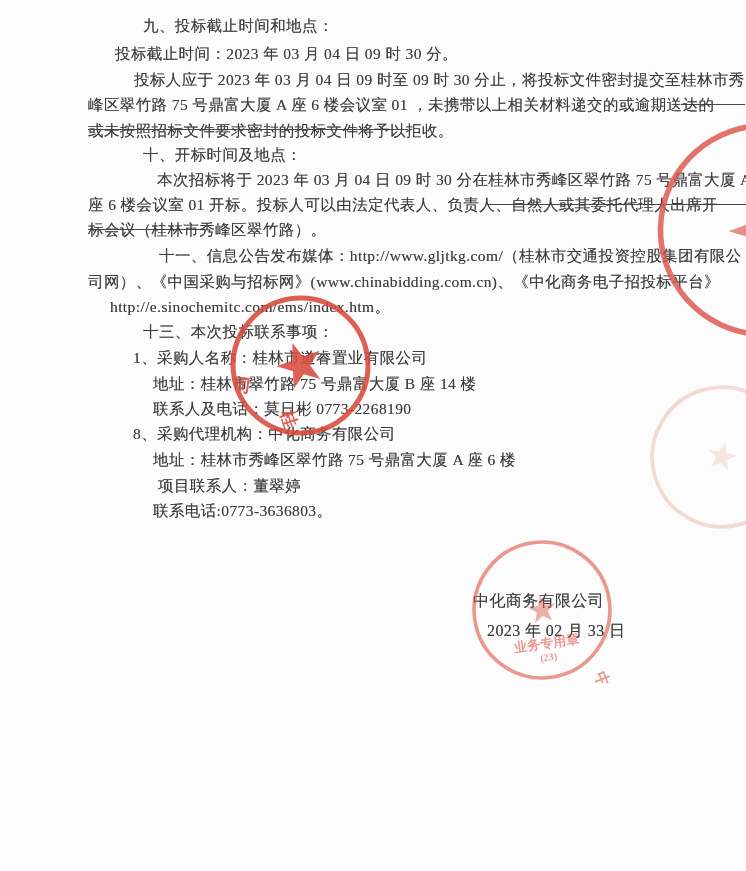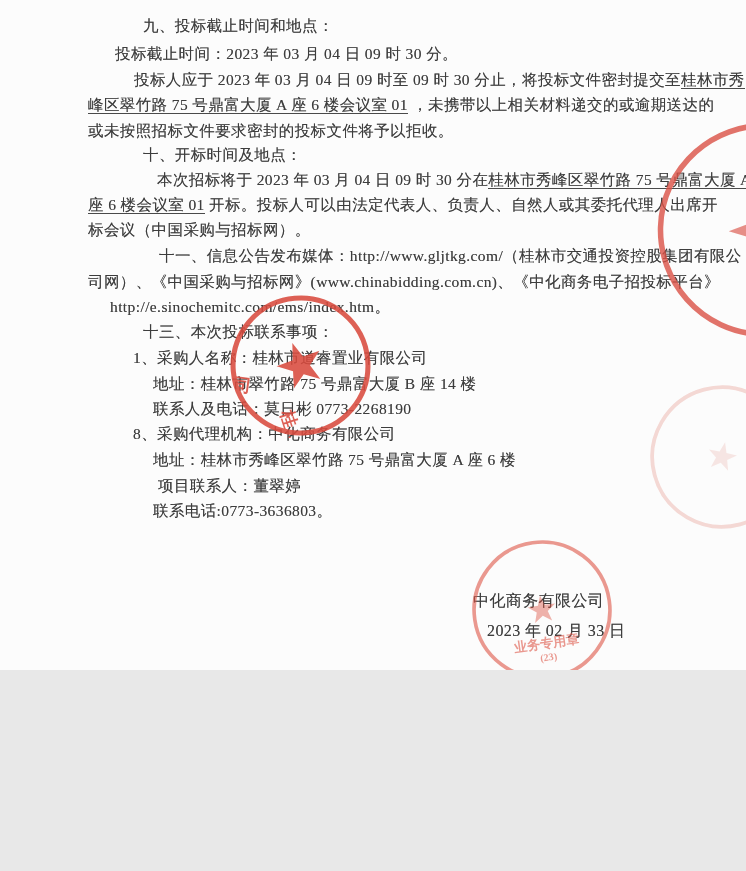--- a/index.html
+++ b/index.html
@@ -1,34 +1,34 @@
 <!DOCTYPE html>
 <html><head>
 <meta charset="utf-8">
 <style>
   html,body{margin:0;padding:0;background:#e8e8e8;}
   .page{
     position:relative;
-    width:746px;height:670px;
+    width:746px;height:871px;
     background:#fcfcfc;
     overflow:hidden;
     font-family:"Liberation Serif","DejaVu Serif",serif;
     color:#3d3d3d;
   }
   .doc{position:absolute;inset:0;z-index:1;}
   .line{
     position:absolute;
     white-space:nowrap;
     font-size:15.5px;
     letter-spacing:0.4px;
     line-height:19px;
     text-shadow:0 0 0.4px rgba(60,60,60,.55);
   }
   .line.sig{font-size:16px;}
-  .u{border-bottom:1px solid #4a4a4a;padding-bottom:0;}
+  .u{border-bottom:1px solid #4a4a4a;padding-bottom:16px;}
   .stamps{position:absolute;inset:0;z-index:2;pointer-events:none;}
   .stamp{
     position:absolute;
     mix-blend-mode:multiply;
     filter:blur(0.35px);
   }
   .stamp text{font-family:"Liberation Serif","DejaVu Serif",serif;font-weight:bold;}
   .stamp-main{color:#d94a3d;opacity:0.88;}
   .stamp-agency{color:#dd5546;opacity:0.6;}
   .stamp-corner-top{color:#da5044;opacity:0.8;}
@@ -41,21 +41,21 @@
 
   <div class="doc">
     <div class="line" style="left:143px;top:16px"><span>九、投标截止时间和地点：</span></div>
     <div class="line" style="left:115px;top:44px"><span>投标截止时间：2023 年 03 月 04 日 09 时 30 分。</span></div>
     <div class="line" style="left:134px;top:70px"><span>投标人应于 2023 年 03 月 04 日 09 时至 09 时 30 分止，将投标文件密封提交至</span><span class="u">桂林市秀</span></div>
     <div class="line" style="left:88px;top:95px"><span class="u">峰区翠竹路 75 号鼎富大厦 A 座 6 楼会议室 01</span><span> ，未携带以上相关材料递交的或逾期送达的</span></div>
     <div class="line" style="left:88px;top:121px"><span>或未按照招标文件要求密封的投标文件将予以拒收。</span></div>
     <div class="line" style="left:143px;top:145px"><span>十、开标时间及地点：</span></div>
     <div class="line" style="left:157px;top:170px"><span>本次招标将于 2023 年 03 月 04 日 09 时 30 分在</span><span class="u">桂林市秀峰区翠竹路 75 号鼎富大厦 A</span></div>
     <div class="line" style="left:88px;top:195px"><span class="u">座 6 楼会议室 01</span><span> 开标。投标人可以由法定代表人、负责人、自然人或其委托代理人出席开</span></div>
-    <div class="line" style="left:88px;top:220px"><span>标会议（中国采购与招标网）。</span></div>
+    <div class="line" style="left:88px;top:220px"><span>标会议（桂林市秀峰区翠竹路）。</span></div>
     <div class="line" style="left:159px;top:246px"><span>十一、信息公告发布媒体：http://www.gljtkg.com/（桂林市交通投资控股集团有限公</span></div>
     <div class="line" style="left:88px;top:272px"><span>司网）、《中国采购与招标网》(www.chinabidding.com.cn)、《中化商务电子招投标平台》</span></div>
     <div class="line" style="left:143px;top:322px"><span>十三、本次投标联系事项：</span></div>
     <div class="line" style="left:110px;top:297px"><span>http://e.sinochemitc.com/ems/index.htm。</span></div>
     <div class="line" style="left:133px;top:348px"><span>1、采购人名称：桂林市道睿置业有限公司</span></div>
     <div class="line" style="left:153px;top:374px"><span>地址：桂林市翠竹路 75 号鼎富大厦 B 座 14 楼</span></div>
     <div class="line" style="left:153px;top:399px"><span>联系人及电话：莫日彬 0773-2268190</span></div>
     <div class="line" style="left:133px;top:424px"><span>8、采购代理机构：中化商务有限公司</span></div>
     <div class="line" style="left:153px;top:450px"><span>地址：桂林市秀峰区翠竹路 75 号鼎富大厦 A 座 6 楼</span></div>
     <div class="line" style="left:158px;top:476px"><span>项目联系人：董翠婷</span></div>

